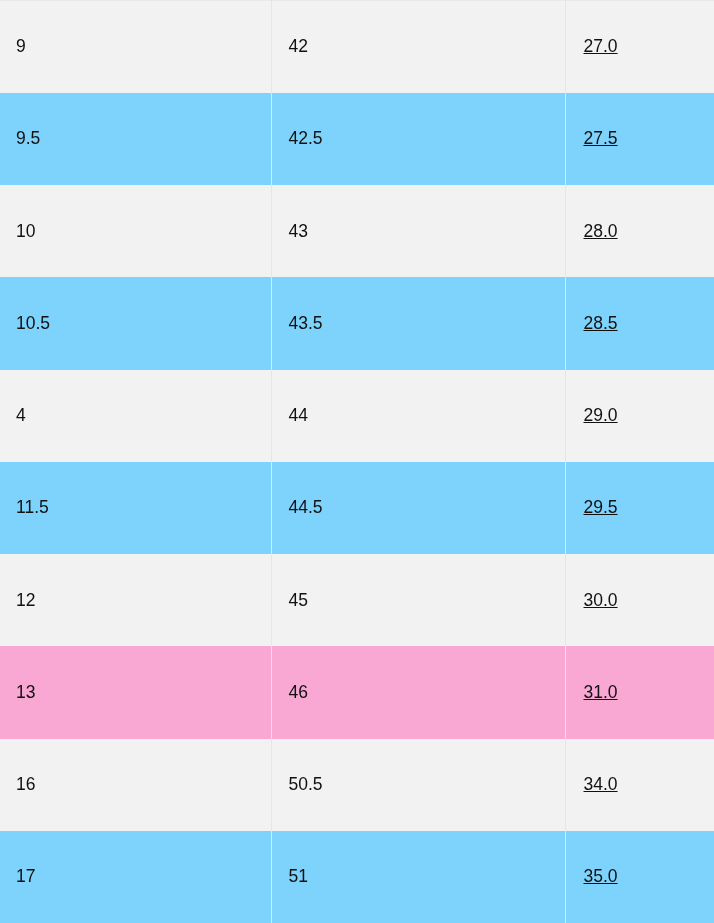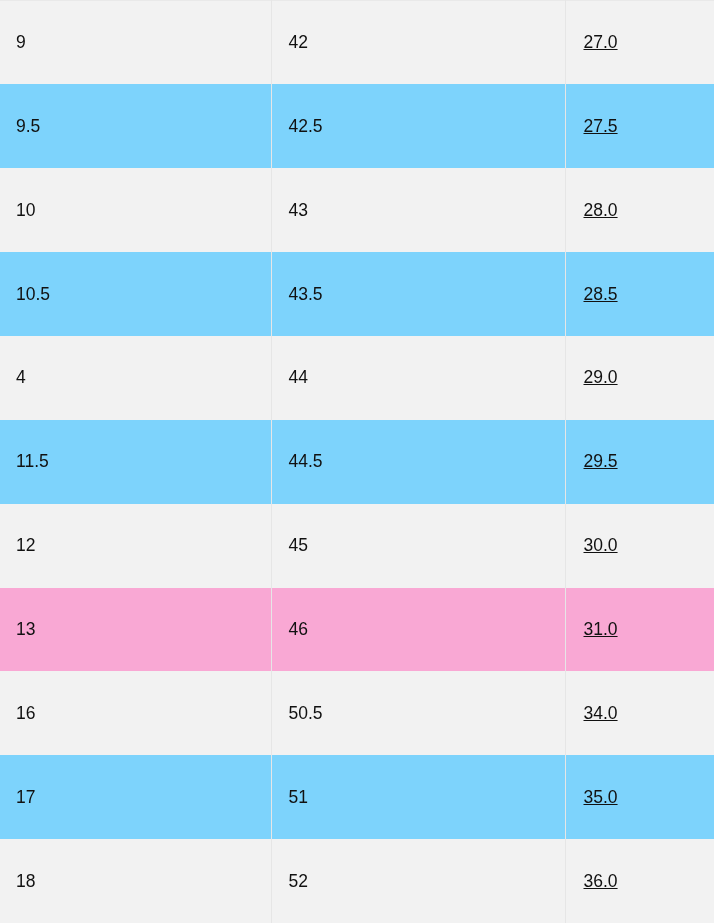--- a/index.html
+++ b/index.html
@@ -120,19 +120,14 @@
       <tr class="row-odd">
         <td class="cell-us">16</td>
         <td class="cell-eu">50.5</td>
         <td class="cell-cm">34.0</td>
       </tr>
       <tr class="row-even">
         <td class="cell-us">17</td>
         <td class="cell-eu">51</td>
         <td class="cell-cm">35.0</td>
       </tr>
-      <tr class="row-odd">
-        <td class="cell-us">18</td>
-        <td class="cell-eu">52</td>
-        <td class="cell-cm">36.0</td>
-      </tr>
     </tbody>
 </table>
 
 </body></html>

